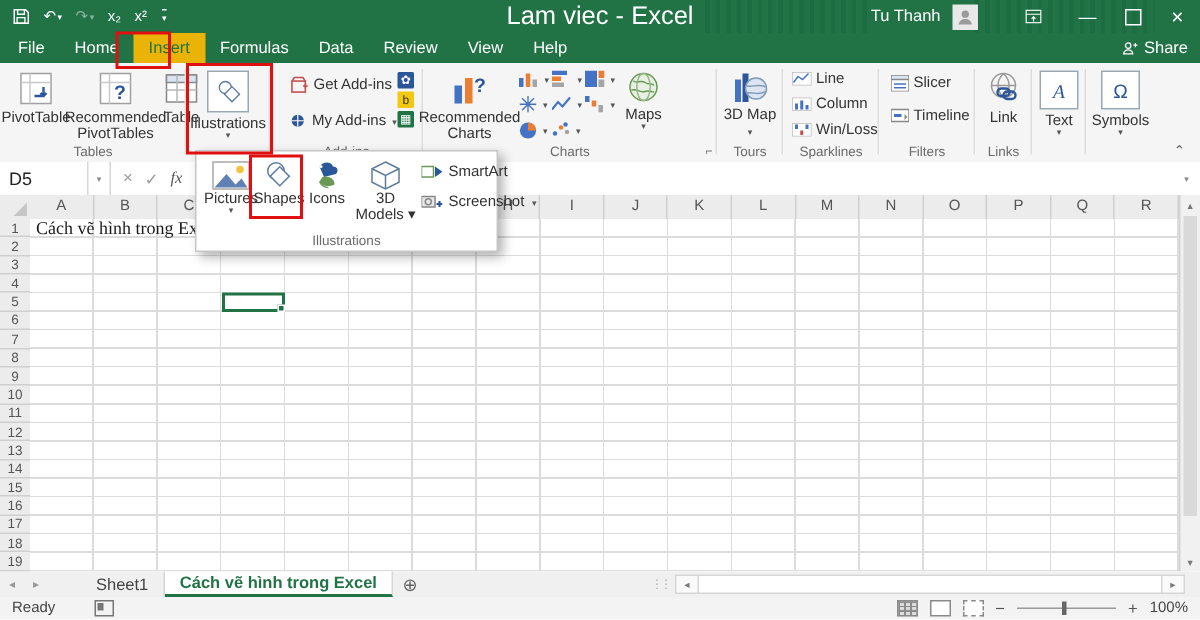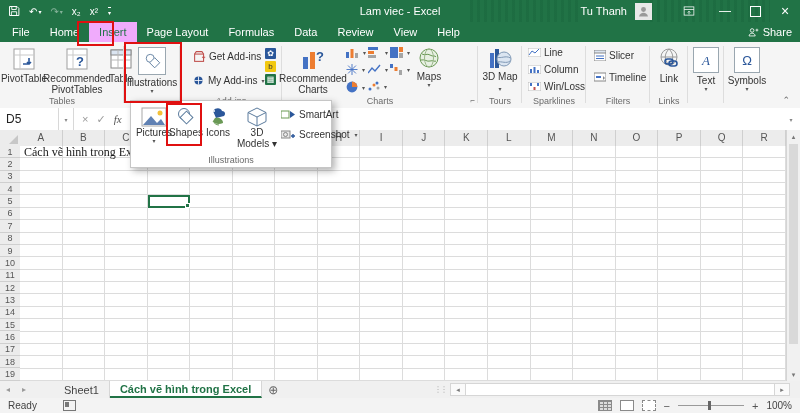--- a/index.html
+++ b/index.html
@@ -8,31 +8,31 @@
   .abs{position:absolute}
 
   
   .titlebar{left:0;top:0;width:800px;height:22px;background:#217346;color:#fff;display:flex;align-items:center}
   .titlebar .pattern{position:absolute;top:0;height:22px;opacity:.18;
       background:repeating-linear-gradient(90deg,#0c4f2d 0 3px,transparent 3px 7px)}
   .qat{display:flex;align-items:center;gap:9px;padding-left:8px;z-index:2}
   .qat .qbtn{display:inline-flex;align-items:center;color:#fff;font-size:10px;cursor:default}
   .qat .dim{opacity:.45}
   .qat .drop{font-size:6px;margin-left:1px}
-  .win-title{position:absolute;left:0;right:0;text-align:center;font-size:11px;z-index:1}
+  .win-title{position:absolute;left:0;right:0;text-align:center;font-size:17px;z-index:1}
   .title-right{position:absolute;right:0;top:0;height:22px;display:flex;align-items:center;z-index:2}
   .user-name{font-size:11px;margin-right:8px}
   .avatar{width:17px;height:17px;background:#e8e8e8;display:flex;align-items:center;justify-content:center;margin-right:22px}
   .winctl{width:30px;height:22px;display:flex;align-items:center;justify-content:center;color:#fff;font-size:12px}
   .ribbon-display{margin-right:6px}
 
   
   .tabrow{left:0;top:22px;width:800px;height:20px;background:#217346;display:flex;align-items:center;color:#fff}
   .rtab{padding:0 10px;height:20px;display:flex;align-items:center;font-size:11px}
-  .rtab.active{background:#f0abfc;color:#217346}
+  .rtab.active{background:#eab308;color:#217346}
   .tellme{display:flex;align-items:center;gap:5px;margin-left:14px;font-size:11px}
   .share{position:absolute;right:8px;display:flex;align-items:center;gap:4px;font-size:11px}
 
   
   .ribbon{left:0;top:42px;width:800px;height:66px;background:#f5f5f5;border-bottom:1px solid #d2d2d2}
   .group{position:absolute;top:0;height:65px}
   .glabel{position:absolute;bottom:1px;left:0;right:0;text-align:center;font-size:9px;color:#6a6a6a}
   .gsep{position:absolute;top:4px;bottom:4px;width:1px;background:#ddd}
   .bigbtn{position:absolute;display:flex;flex-direction:column;align-items:center;font-size:10px;color:#333;text-align:center;line-height:11px}
   .bigbtn .bicon{margin:3px 0 2px}
@@ -162,21 +162,20 @@
         <span style="display:inline-block;width:9px;height:9px;border:1px solid #fff"></span>
       </span>
     <span class="winctl" style="font-size:14px">×</span>
   </div>
 </div>
 
 <div class="abs tabrow">
   <span class="rtab" style="padding-left:12px">File</span>
   <span class="rtab">Home</span>
   <span class="rtab active">Insert</span>
-  <span class="rtab">Page Layout</span>
   <span class="rtab">Formulas</span>
   <span class="rtab">Data</span>
   <span class="rtab">Review</span>
   <span class="rtab">View</span>
   <span class="rtab">Help</span>
   <span class="share">
     <svg width="11" height="11" viewBox="0 0 16 16">
         <circle cx="6" cy="5" r="2.6" fill="none" stroke="#fff" stroke-width="1.2"></circle>
         <path d="M1.5 13c.5-2.8 2.5-4 4.5-4s4 1.2 4.5 4z" fill="none" stroke="#fff" stroke-width="1.2"></path>
         <path d="M11 4.5h4M13 2.5v4" stroke="#fff" stroke-width="1.2"></path>

